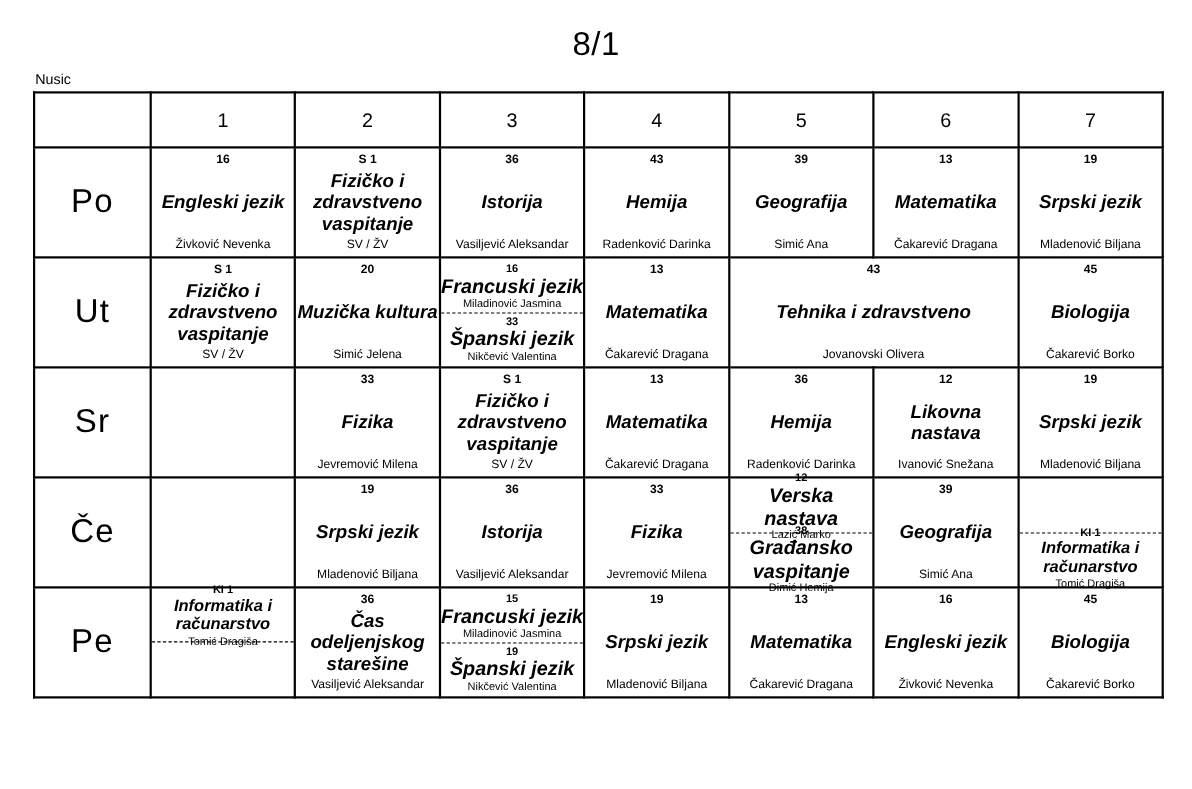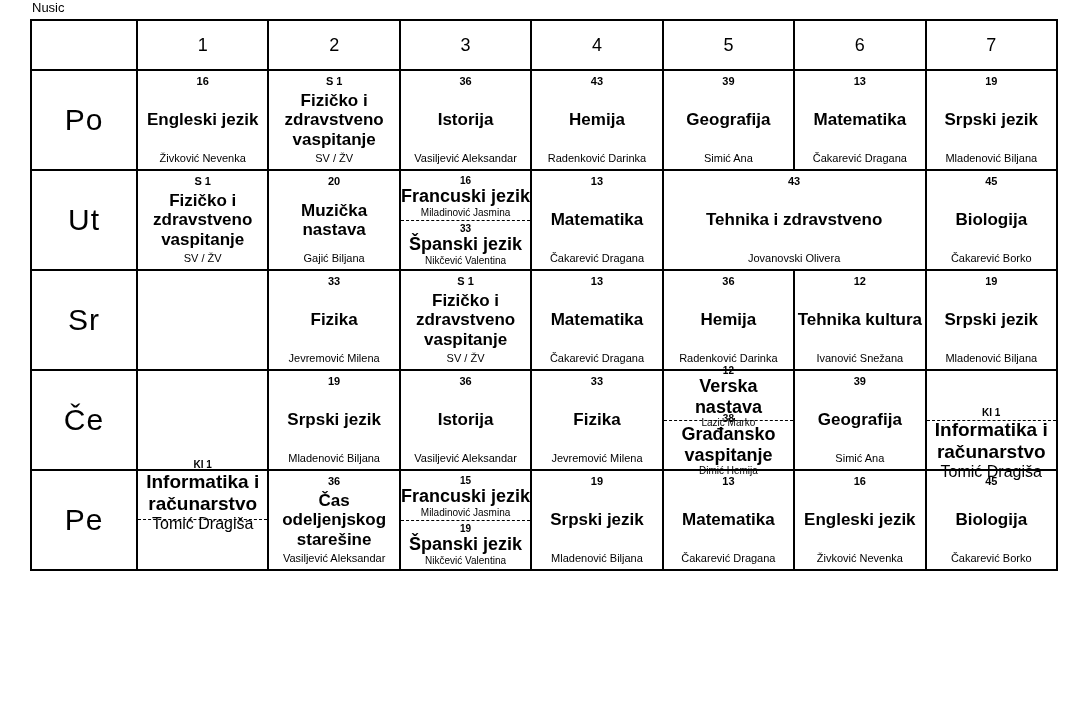--- a/index.html
+++ b/index.html
@@ -87,38 +87,40 @@
   }
   .subject {
     font-size: 17px;
     font-weight: bold;
     line-height: 1.12;
     padding: 1px 0;
     flex-grow: 1;
     display: flex;
     align-items: center;
     justify-content: center;
+    font-style: italic;
   }
   .teacher {
     font-size: 11px;
     line-height: 1.15;
     padding-bottom: 2px;
   }
   .slot.half .room { font-size: 10px; }
   .slot.half .subject { font-size: 18px; padding: 0; }
   .slot.half .teacher { font-size: 10px; }
   .slot.small .room { font-size: 10px; }
-  .slot.small .subject { font-size: 19px; }
-  .slot.small .teacher { font-size: 16px; }
+  .slot.small .subject { font-size: 15px; }
+  .slot.small .teacher { font-size: 10px; }
   .empty { height: 98px; }
 </style>
 </head>
 <body>
 
 <div class="page">
+  <div class="title">8/1</div>
   <div class="subtitle">Nusic</div>
   <table class="schedule">
     <thead>
       <tr>
         <th class="corner"></th>
       <th class="period">1</th>
           <th class="period">2</th>
           <th class="period">3</th>
           <th class="period">4</th>
           <th class="period">5</th>
@@ -201,22 +203,22 @@
                 <div class="room">S 1</div>
                 <div class="subject">Fizičko i zdravstveno vaspitanje</div>
                 <div class="teacher">SV / ŽV</div>
               </div>
             </div>
           </td>
           <td class="cell">
             <div style="height: 94px; display: flex; flex-direction: column;">
               <div class="slot">
                 <div class="room">20</div>
-                <div class="subject">Muzička nastava</div>
-                <div class="teacher">Gajić Biljana</div>
+                <div class="subject">Muzička kultura</div>
+                <div class="teacher">Simić Jelena</div>
               </div>
             </div>
           </td>
           <td class="cell">
             <div style="height: 94px; display: flex; flex-direction: column;">
               <div class="slot half">
                 <div class="room">16</div>
                 <div class="subject">Francuski jezik</div>
                 <div class="teacher">Miladinović Jasmina</div>
               </div>
@@ -294,21 +296,21 @@
                 <div class="room">36</div>
                 <div class="subject">Hemija</div>
                 <div class="teacher">Radenković Darinka</div>
               </div>
             </div>
           </td>
           <td class="cell">
             <div style="height: 94px; display: flex; flex-direction: column;">
               <div class="slot">
                 <div class="room">12</div>
-                <div class="subject">Tehnika kultura</div>
+                <div class="subject">Likovna nastava</div>
                 <div class="teacher">Ivanović Snežana</div>
               </div>
             </div>
           </td>
           <td class="cell">
             <div style="height: 94px; display: flex; flex-direction: column;">
               <div class="slot">
                 <div class="room">19</div>
                 <div class="subject">Srpski jezik</div>
                 <div class="teacher">Mladenović Biljana</div>

